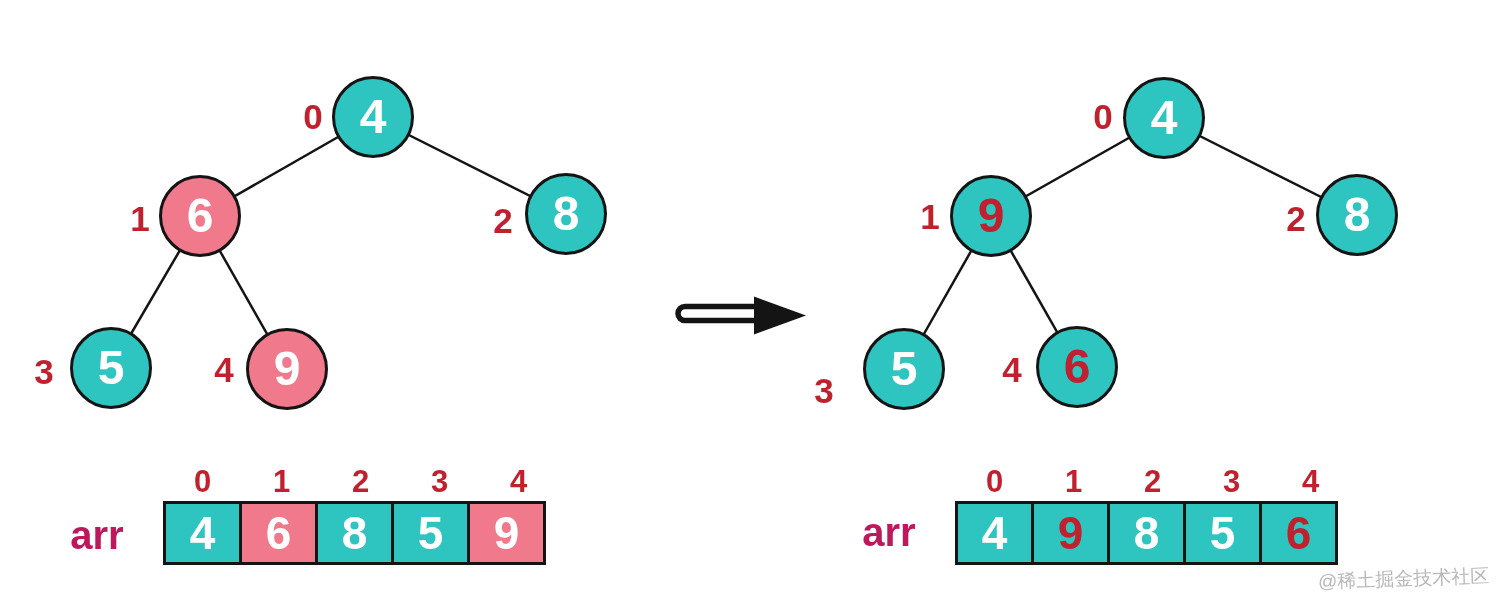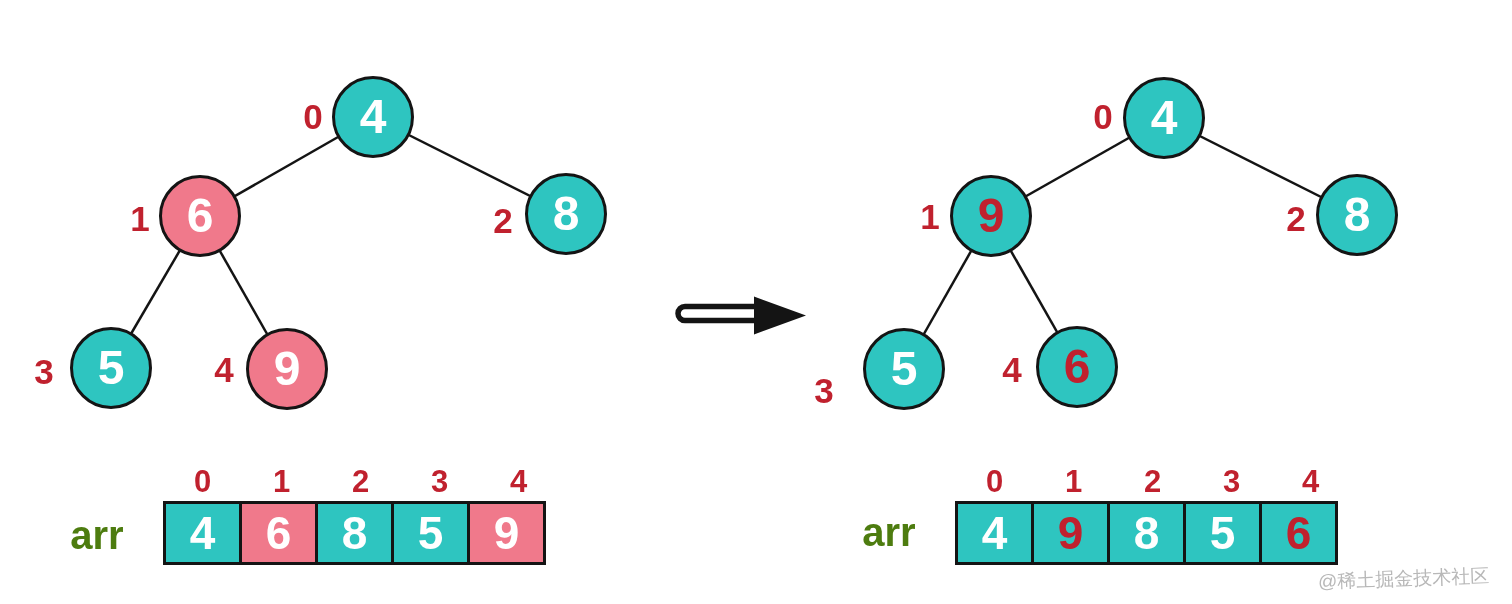--- a/index.html
+++ b/index.html
@@ -36,21 +36,21 @@
   .cell{
     width:73px;height:58px;
     border:3px solid #141414;
     display:flex;align-items:center;justify-content:center;
     font-size:46px;line-height:1;
   }
   .cell + .cell{margin-left:-3px;}
   .arr-name{
     position:absolute;
     transform:translate(-50%,-50%);
-    font-size:40px;color:#4d7c0f;line-height:1;
+    font-size:40px;color:#be185d;line-height:1;
   }
   .watermark{
     position:absolute;left:1318px;top:566px;
     font-size:19px;font-weight:400;color:#b8b8b8;
     transform:rotate(-2deg);
     white-space:nowrap;
   }
 </style>
 </head>
 <body>

